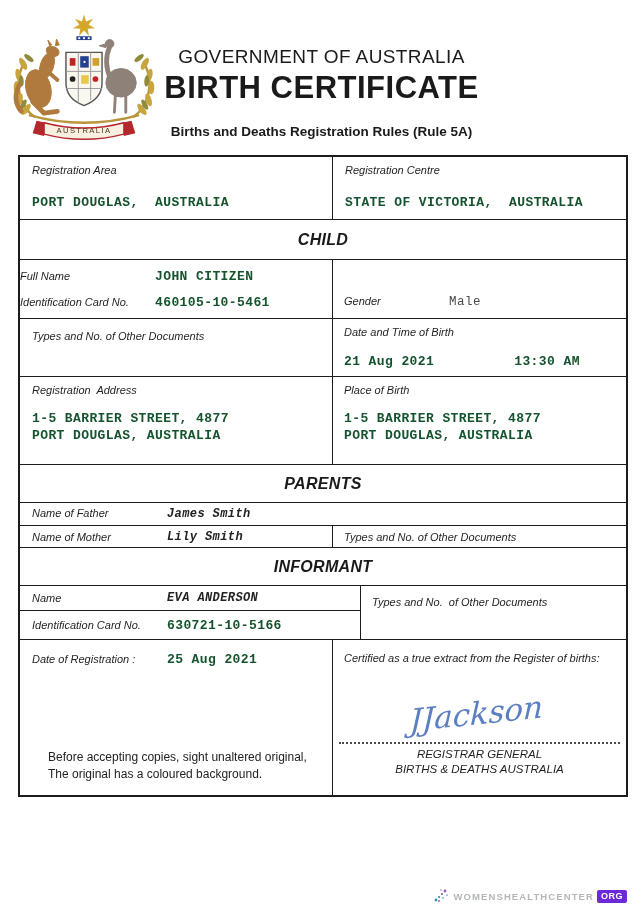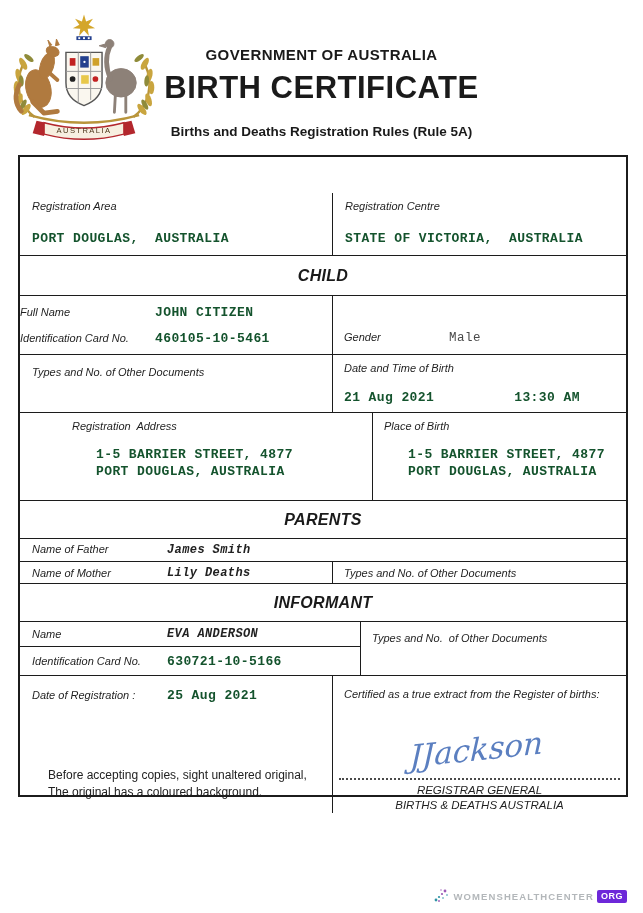--- a/index.html
+++ b/index.html
@@ -2,21 +2,21 @@
 <html><head>
 <meta charset="utf-8">
 <style>
   html,body{margin:0;padding:0;background:#ffffff;}
   .page{position:relative;width:643px;height:913px;background:#ffffff;overflow:hidden;
         font-family:"Liberation Sans",sans-serif;color:#1a1a1a;}
 
   
   .coa{position:absolute;left:8px;top:10px;width:152px;height:138px;}
   .hdr-gov{position:absolute;left:0;top:46px;width:100%;text-align:center;
-           font-size:15px;font-weight:bold;letter-spacing:.4px;}
+           font-size:19px;font-weight:normal;letter-spacing:.4px;}
   .hdr-title{position:absolute;left:0;top:70px;width:100%;text-align:center;
              font-size:31px;font-weight:bold;letter-spacing:.5px;}
   .hdr-sub{position:absolute;left:0;top:124px;width:100%;text-align:center;
            font-size:13.5px;font-weight:bold;}
 
   
   .cert{position:absolute;left:18px;top:155px;width:610px;height:642px;
         border:2px solid #1c1c1c;box-sizing:border-box;display:flex;flex-direction:column;}
   .row{display:flex;box-sizing:border-box;flex:0 0 auto;}
   .row + .row{border-top:1.5px solid #1c1c1c;}
@@ -33,21 +33,21 @@
        color:#4a4a4a;white-space:pre;}
 
   .pad{padding:7px 10px 6px 12px;}
   .kv{display:flex;align-items:baseline;}
   .kv .lbl{width:135px;flex:0 0 135px;}
   .sec-hdr{flex:1;display:flex;align-items:center;justify-content:center;
            font-size:16px;font-weight:bold;font-style:italic;letter-spacing:.3px;}
 
   
   .stack{display:flex;flex-direction:column;justify-content:flex-start;}
-  .addr{margin-top:14px;line-height:17px;margin-left:24px;}
+  .addr{margin-top:14px;line-height:17px;}
   .bottom-align{display:flex;flex-direction:column;justify-content:flex-end;}
 
   
   .subcol{width:341px;box-sizing:border-box;border-right:1.5px solid #1c1c1c;
           display:flex;flex-direction:column;}
   .subrow{box-sizing:border-box;display:flex;align-items:center;}
   .subrow + .subrow{border-top:1.5px solid #1c1c1c;}
 
   
   .foot-left{display:flex;flex-direction:column;justify-content:space-between;}
@@ -141,21 +141,21 @@
       <text x="80" y="127" text-anchor="middle" font-size="8" letter-spacing="1.5" fill="#4a3418" font-family="Liberation Sans,sans-serif">AUSTRALIA</text>
     </g>
   </svg>
 
   <div class="hdr-gov">GOVERNMENT OF AUSTRALIA</div>
   <div class="hdr-title">BIRTH CERTIFICATE</div>
   <div class="hdr-sub">Births and Deaths Registration Rules (Rule 5A)</div>
 
   <div class="cert">
 
-    <div class="row" style="flex-basis:62px;margin-top:36px;">
+    <div class="row" style="flex-basis:62px;">
       <div class="cl stack pad">
         <span class="lbl">Registration Area</span>
         <span class="val" style="margin-top:19px;">PORT DOUGLAS,  AUSTRALIA</span>
       </div>
       <div class="cr stack pad">
         <span class="lbl">Registration Centre</span>
         <span class="val" style="margin-top:19px;">STATE OF VICTORIA,  AUSTRALIA</span>
       </div>
     </div>
 
@@ -188,21 +188,21 @@
       </div>
       <div class="cr stack" style="padding:7px 10px 7px 11px;justify-content:space-between;">
         <span class="lbl">Date and Time of Birth</span>
         <div style="display:flex;">
           <span class="val">21 Aug 2021</span>
           <span class="val" style="margin-left:80px;">13:30 AM</span>
         </div>
       </div>
     </div>
 
-    <div class="row" style="flex-basis:88px;padding-left:40px;">
+    <div class="row" style="flex-basis:88px;">
       <div class="cl pad stack">
         <span class="lbl">Registration  Address</span>
         <div class="addr">
           <div class="val">1-5 BARRIER STREET, 4877</div>
           <div class="val">PORT DOUGLAS, AUSTRALIA</div>
         </div>
       </div>
       <div class="cr pad stack" style="padding-left:11px;">
         <span class="lbl">Place of Birth</span>
         <div class="addr">
@@ -219,21 +219,21 @@
     <div class="row" style="flex-basis:23px;align-items:center;">
       <div class="full kv" style="padding-left:12px;">
         <span class="lbl">Name of Father</span>
         <span class="val-italic">James Smith</span>
       </div>
     </div>
 
     <div class="row" style="flex-basis:22px;">
       <div class="cl kv" style="padding-left:12px;align-items:center;display:flex;">
         <span class="lbl">Name of Mother</span>
-        <span class="val-italic">Lily Deaths</span>
+        <span class="val-italic">Lily Smith</span>
       </div>
       <div class="cr" style="display:flex;align-items:center;padding-left:11px;">
         <span class="lbl">Types and No. of Other Documents</span>
       </div>
     </div>
 
     <div class="row" style="flex-basis:38px;">
       <div class="sec-hdr">INFORMANT</div>
     </div>
 

